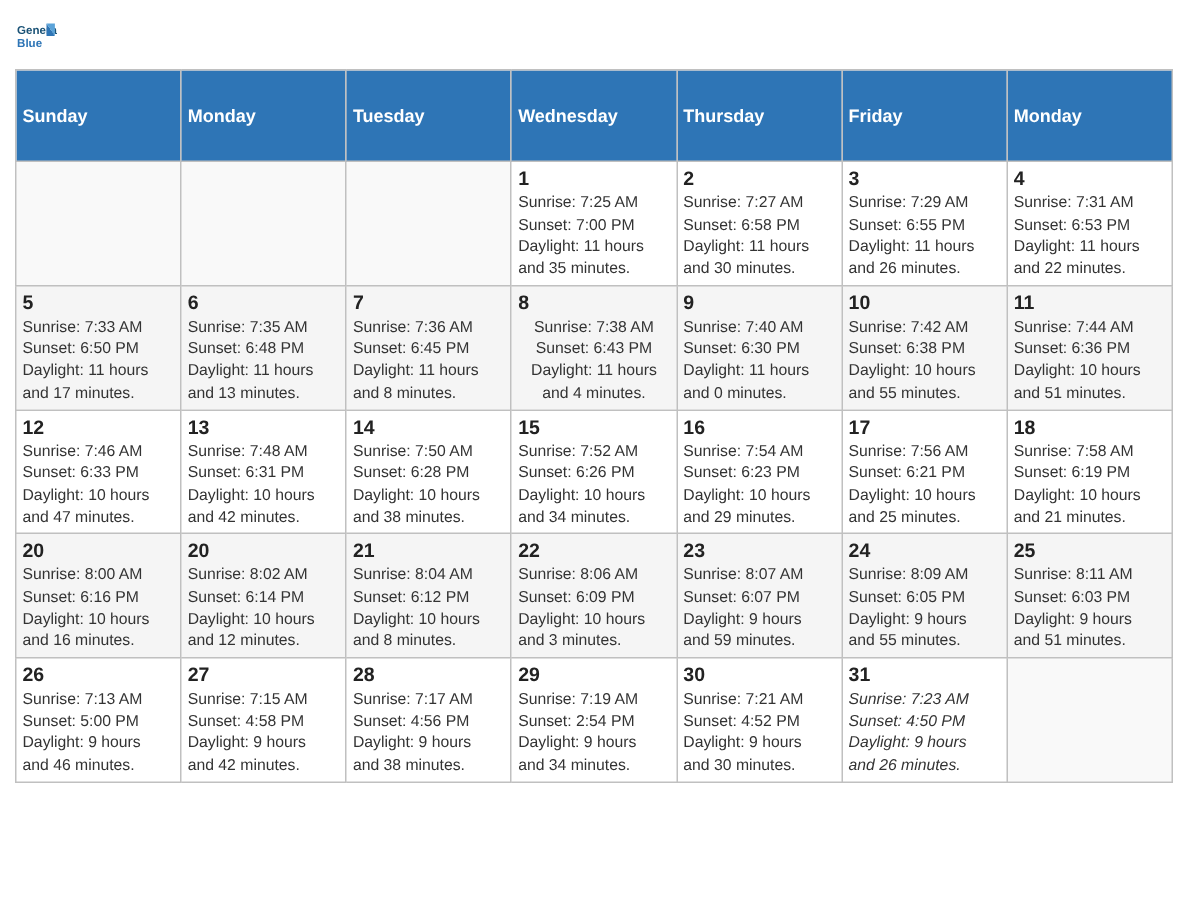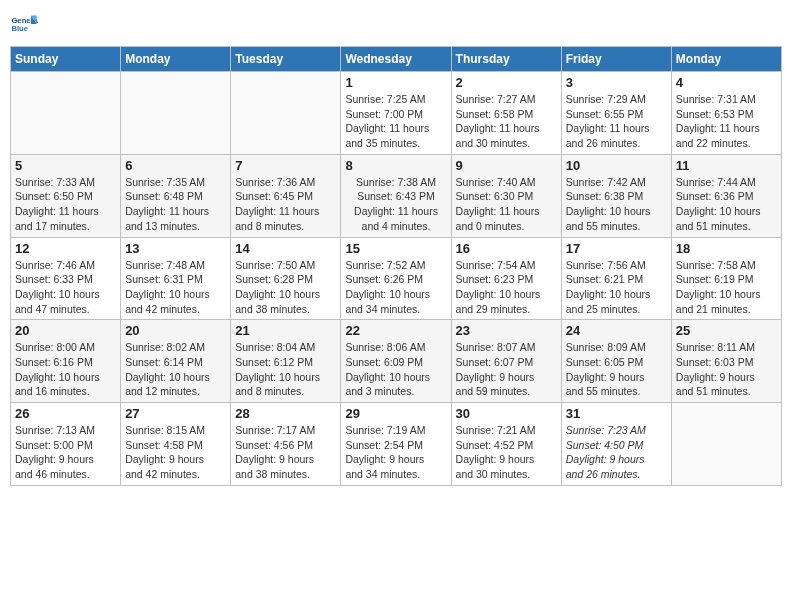--- a/index.html
+++ b/index.html
@@ -41,21 +41,21 @@
       margin-bottom: 4px;
     }
     table {
       width: 100%;
       border-collapse: collapse;
       font-size: 11px;
     }
     thead tr th {
       background-color: #2e75b6;
       color: #fff;
-      padding: 5px 4px;
+      padding: 23px 4px;
       text-align: left;
       font-size: 12px;
       font-weight: bold;
       border: 1px solid #c0c0c0;
     }
     tbody tr td {
       border: 1px solid #c0c0c0;
       vertical-align: top;
       padding: 3px 4px;
       height: 80px;
@@ -304,21 +304,21 @@
       <tr>
         <td>
           <span class="day-number">26</span>
           <div class="day-info" style="white-space: pre-line;">Sunrise: 7:13 AM
 Sunset: 5:00 PM
 Daylight: 9 hours
 and 46 minutes.</div>
         </td>
         <td>
           <span class="day-number">27</span>
-          <div class="day-info" style="white-space: pre-line;">Sunrise: 8:15 AM
+          <div class="day-info" style="white-space: pre-line;">Sunrise: 7:15 AM
 Sunset: 4:58 PM
 Daylight: 9 hours
 and 42 minutes.</div>
         </td>
         <td>
           <span class="day-number">28</span>
           <div class="day-info" style="white-space: pre-line;">Sunrise: 7:17 AM
 Sunset: 4:56 PM
 Daylight: 9 hours
 and 38 minutes.</div>

